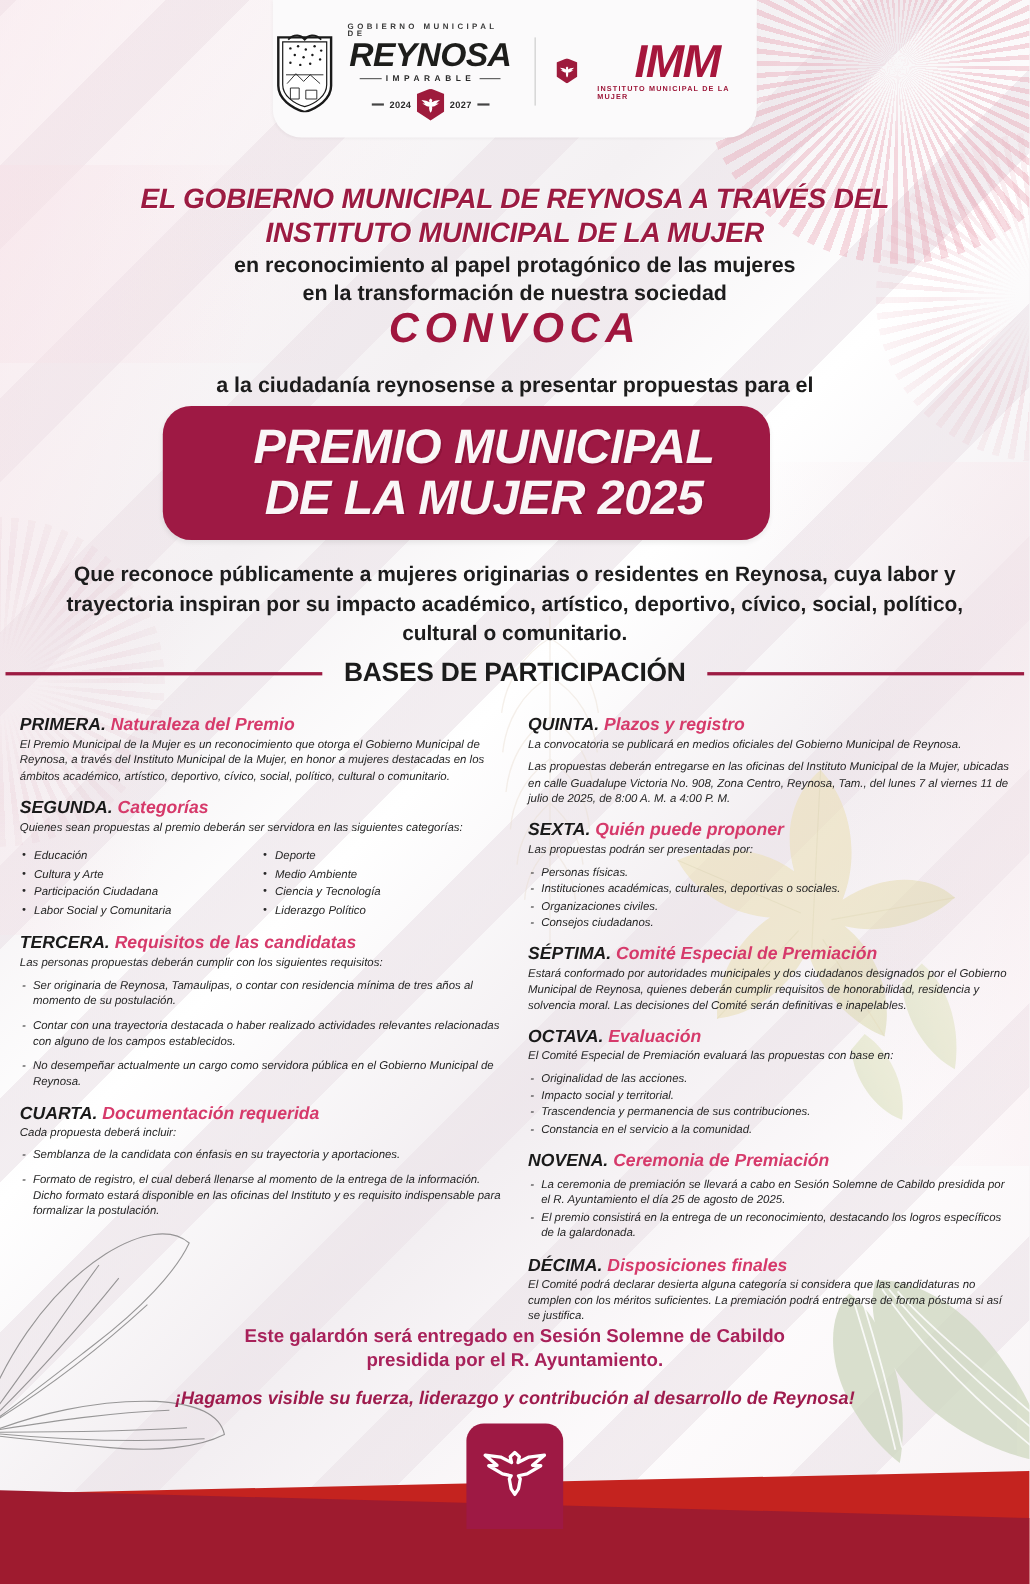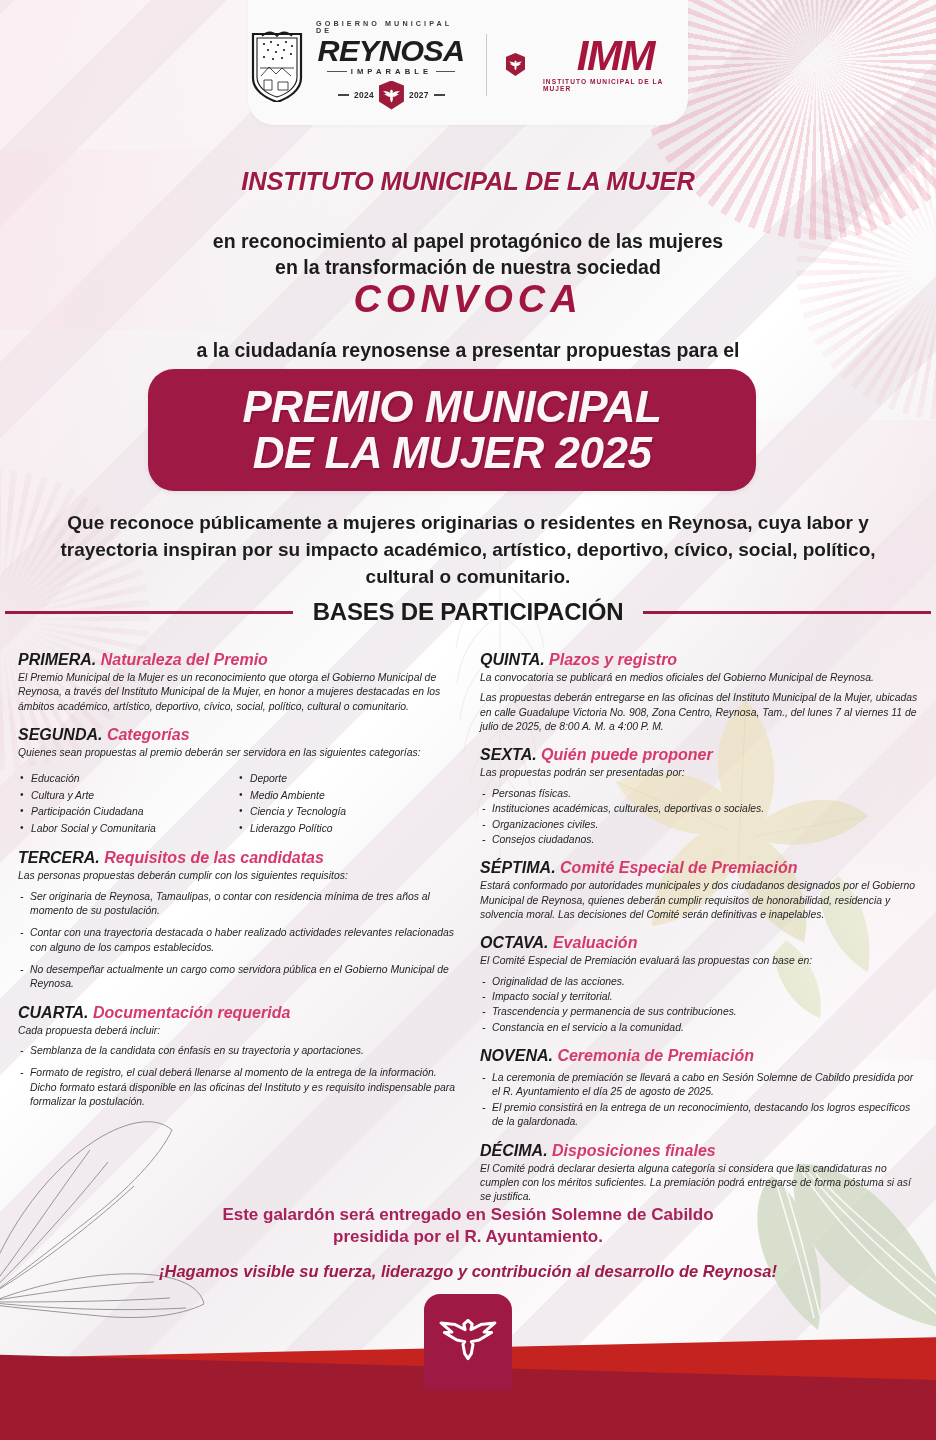--- a/index.html
+++ b/index.html
@@ -161,24 +161,25 @@
     position:absolute;top:278px;left:0;right:0;text-align:center;
     font-size:38px;font-weight:800;font-style:italic;color:#a0163e;
     letter-spacing:5px;
   }
   .hdr-3{
     position:absolute;top:339px;left:0;right:0;text-align:center;
     font-size:19.5px;font-weight:700;color:#1c1c1c;
   }
 
   .title-banner{
-    position:absolute;top:369px;left:148px;width:608px;height:122px;
+    position:absolute;top:369px;left:148px;width:520px;height:122px;
     background:#9e1944;border-radius:26px;
     display:flex;flex-direction:column;align-items:center;justify-content:center;
     box-shadow:0 2px 5px rgba(0,0,0,.07);
+    padding-left:32px;
   }
   .title-banner .tl{
     font-size:44px;font-weight:800;font-style:italic;color:#faf6f7;
     letter-spacing:-.5px;line-height:1.04;text-align:center;
     text-shadow:1.5px 1.5px 0 rgba(120,10,45,.45);
   }
 
   .lead-para{
     position:absolute;top:510px;left:40px;right:40px;text-align:center;
     font-size:19px;font-weight:600;color:#1c1c1c;line-height:1.42;
@@ -409,20 +410,21 @@
       <div class="imm-block">
         <div class="imm-word">IMM</div>
         <div class="imm-sub">INSTITUTO MUNICIPAL DE LA MUJER</div>
       </div>
     </div>
   </div>
 
   <div class="content">
 
     <div class="hdr-1">
+      <div>EL GOBIERNO MUNICIPAL DE REYNOSA A TRAVÉS DEL</div>
       <div>INSTITUTO MUNICIPAL DE LA MUJER</div>
     </div>
 
     <div class="hdr-2">
       <div>en reconocimiento al papel protagónico de las mujeres</div>
       <div>en la transformación de nuestra sociedad</div>
     </div>
 
     <div class="convoca">CONVOCA</div>
 

